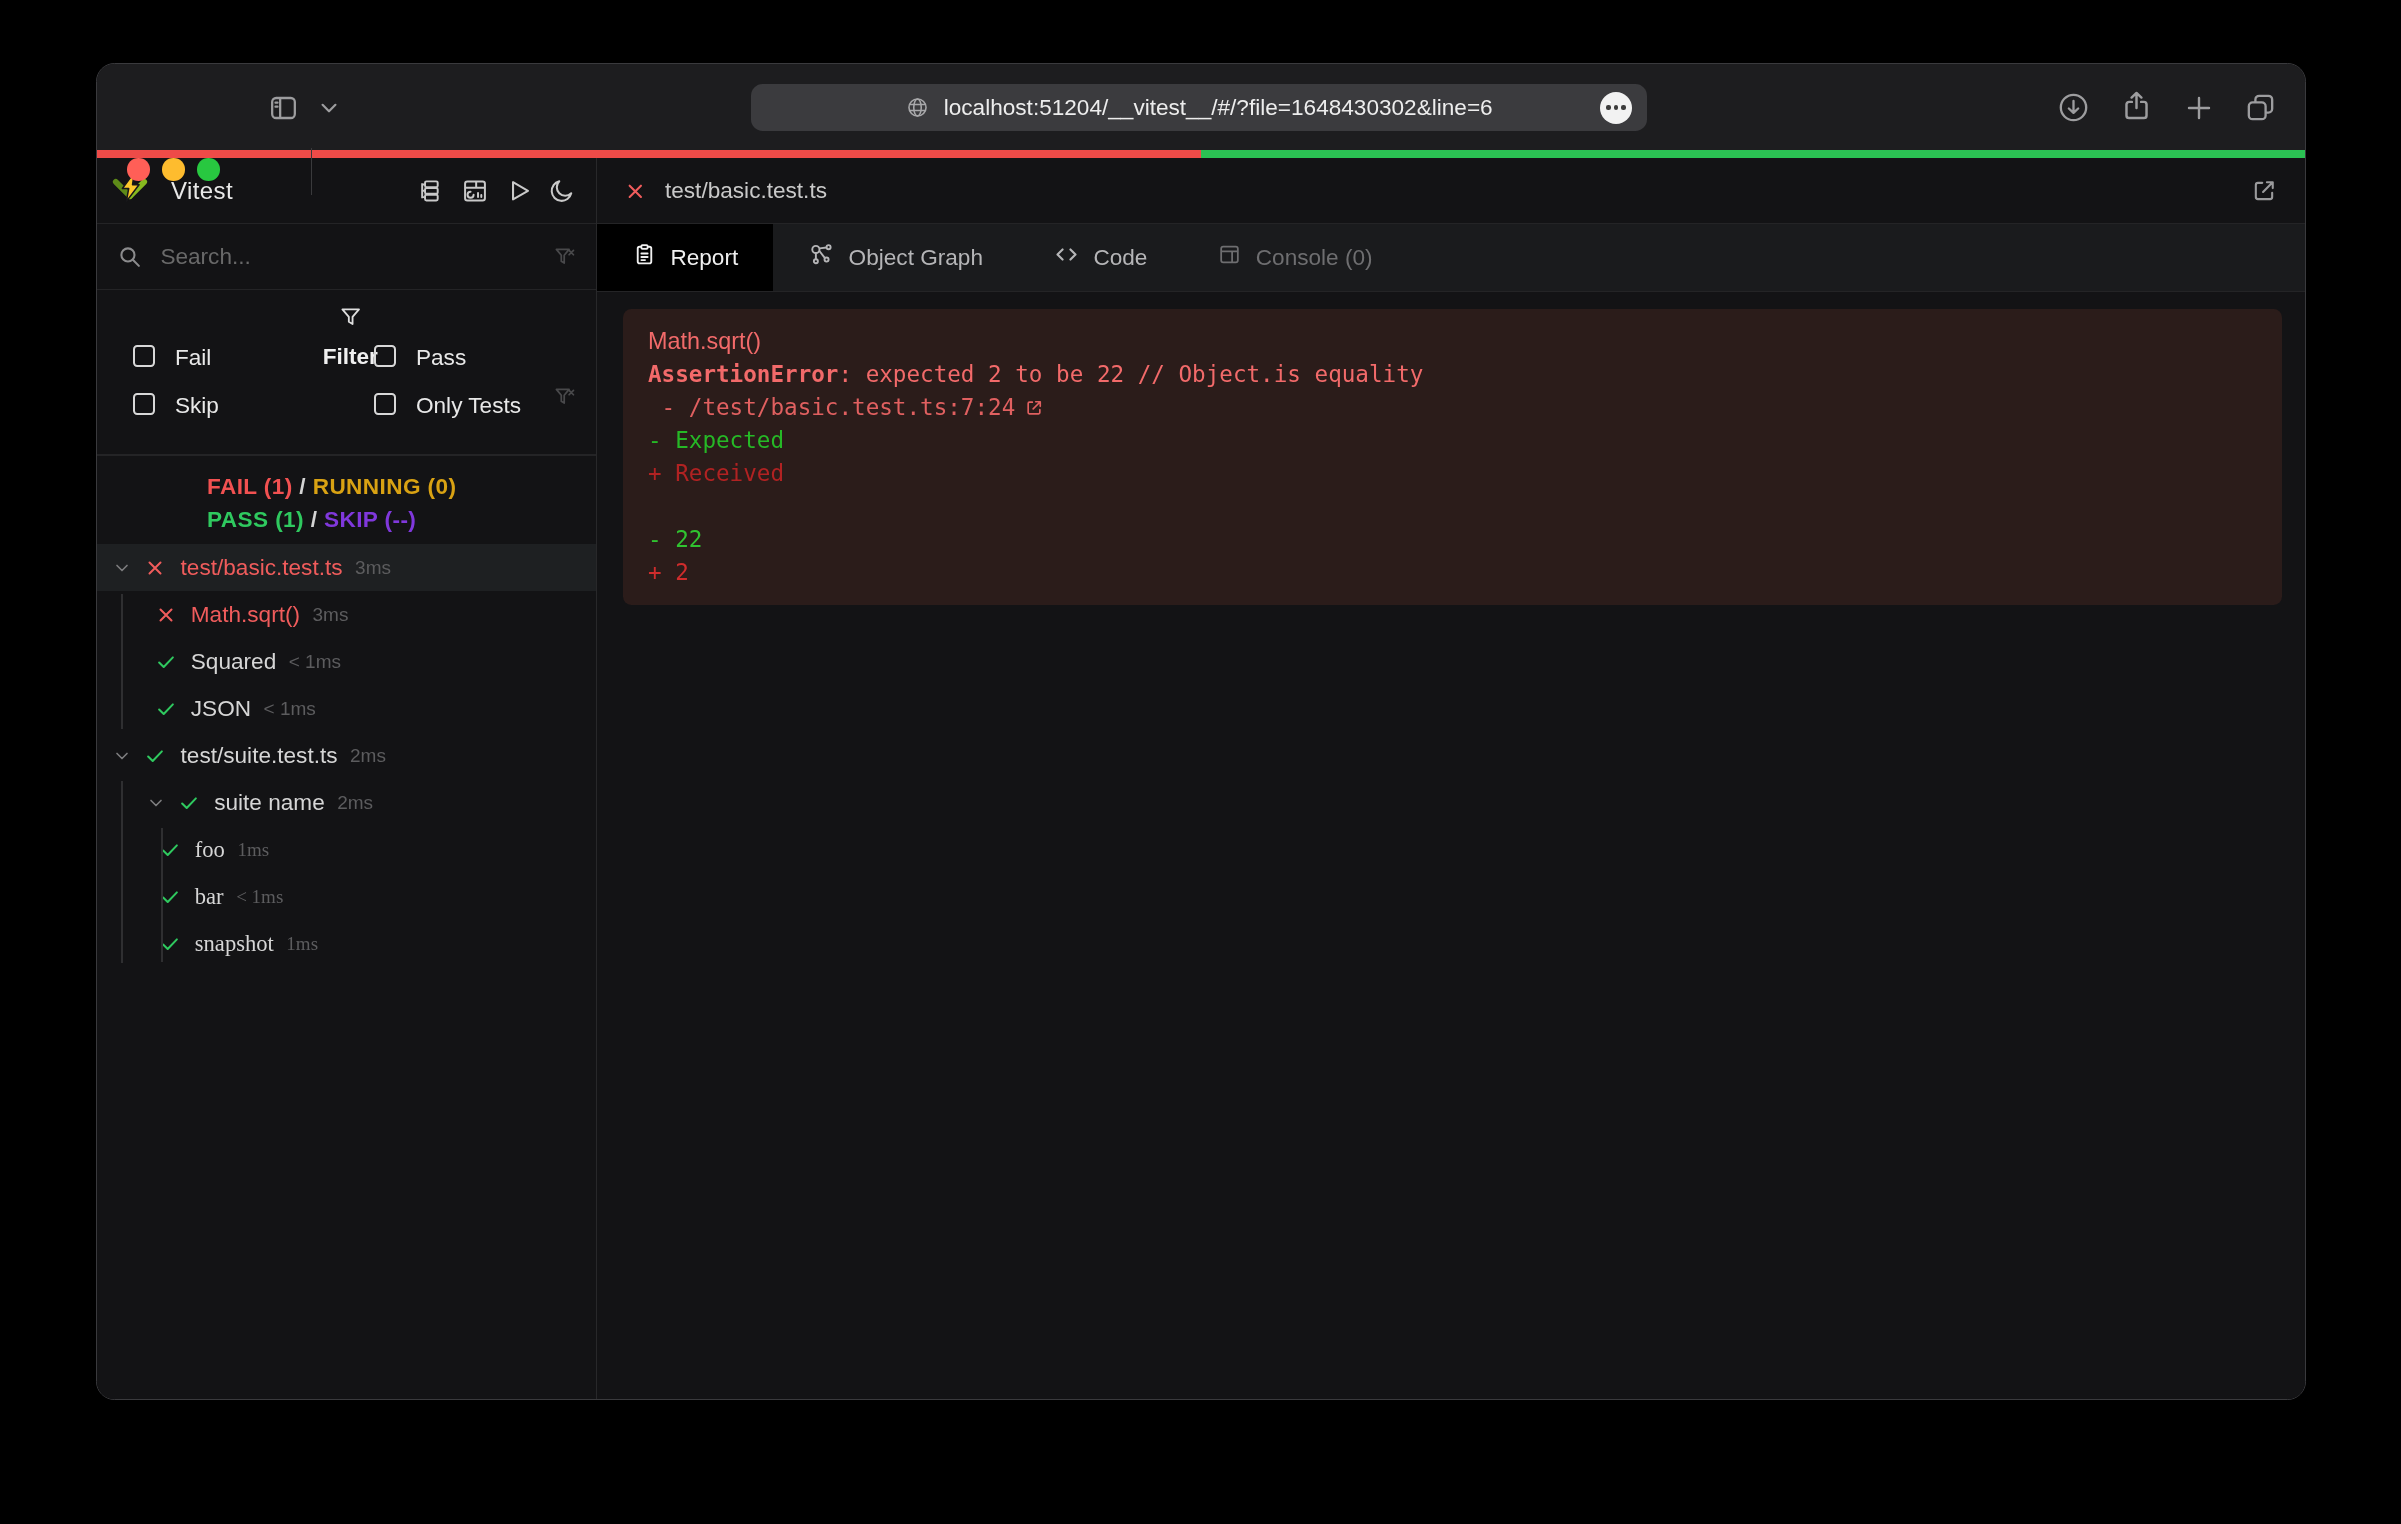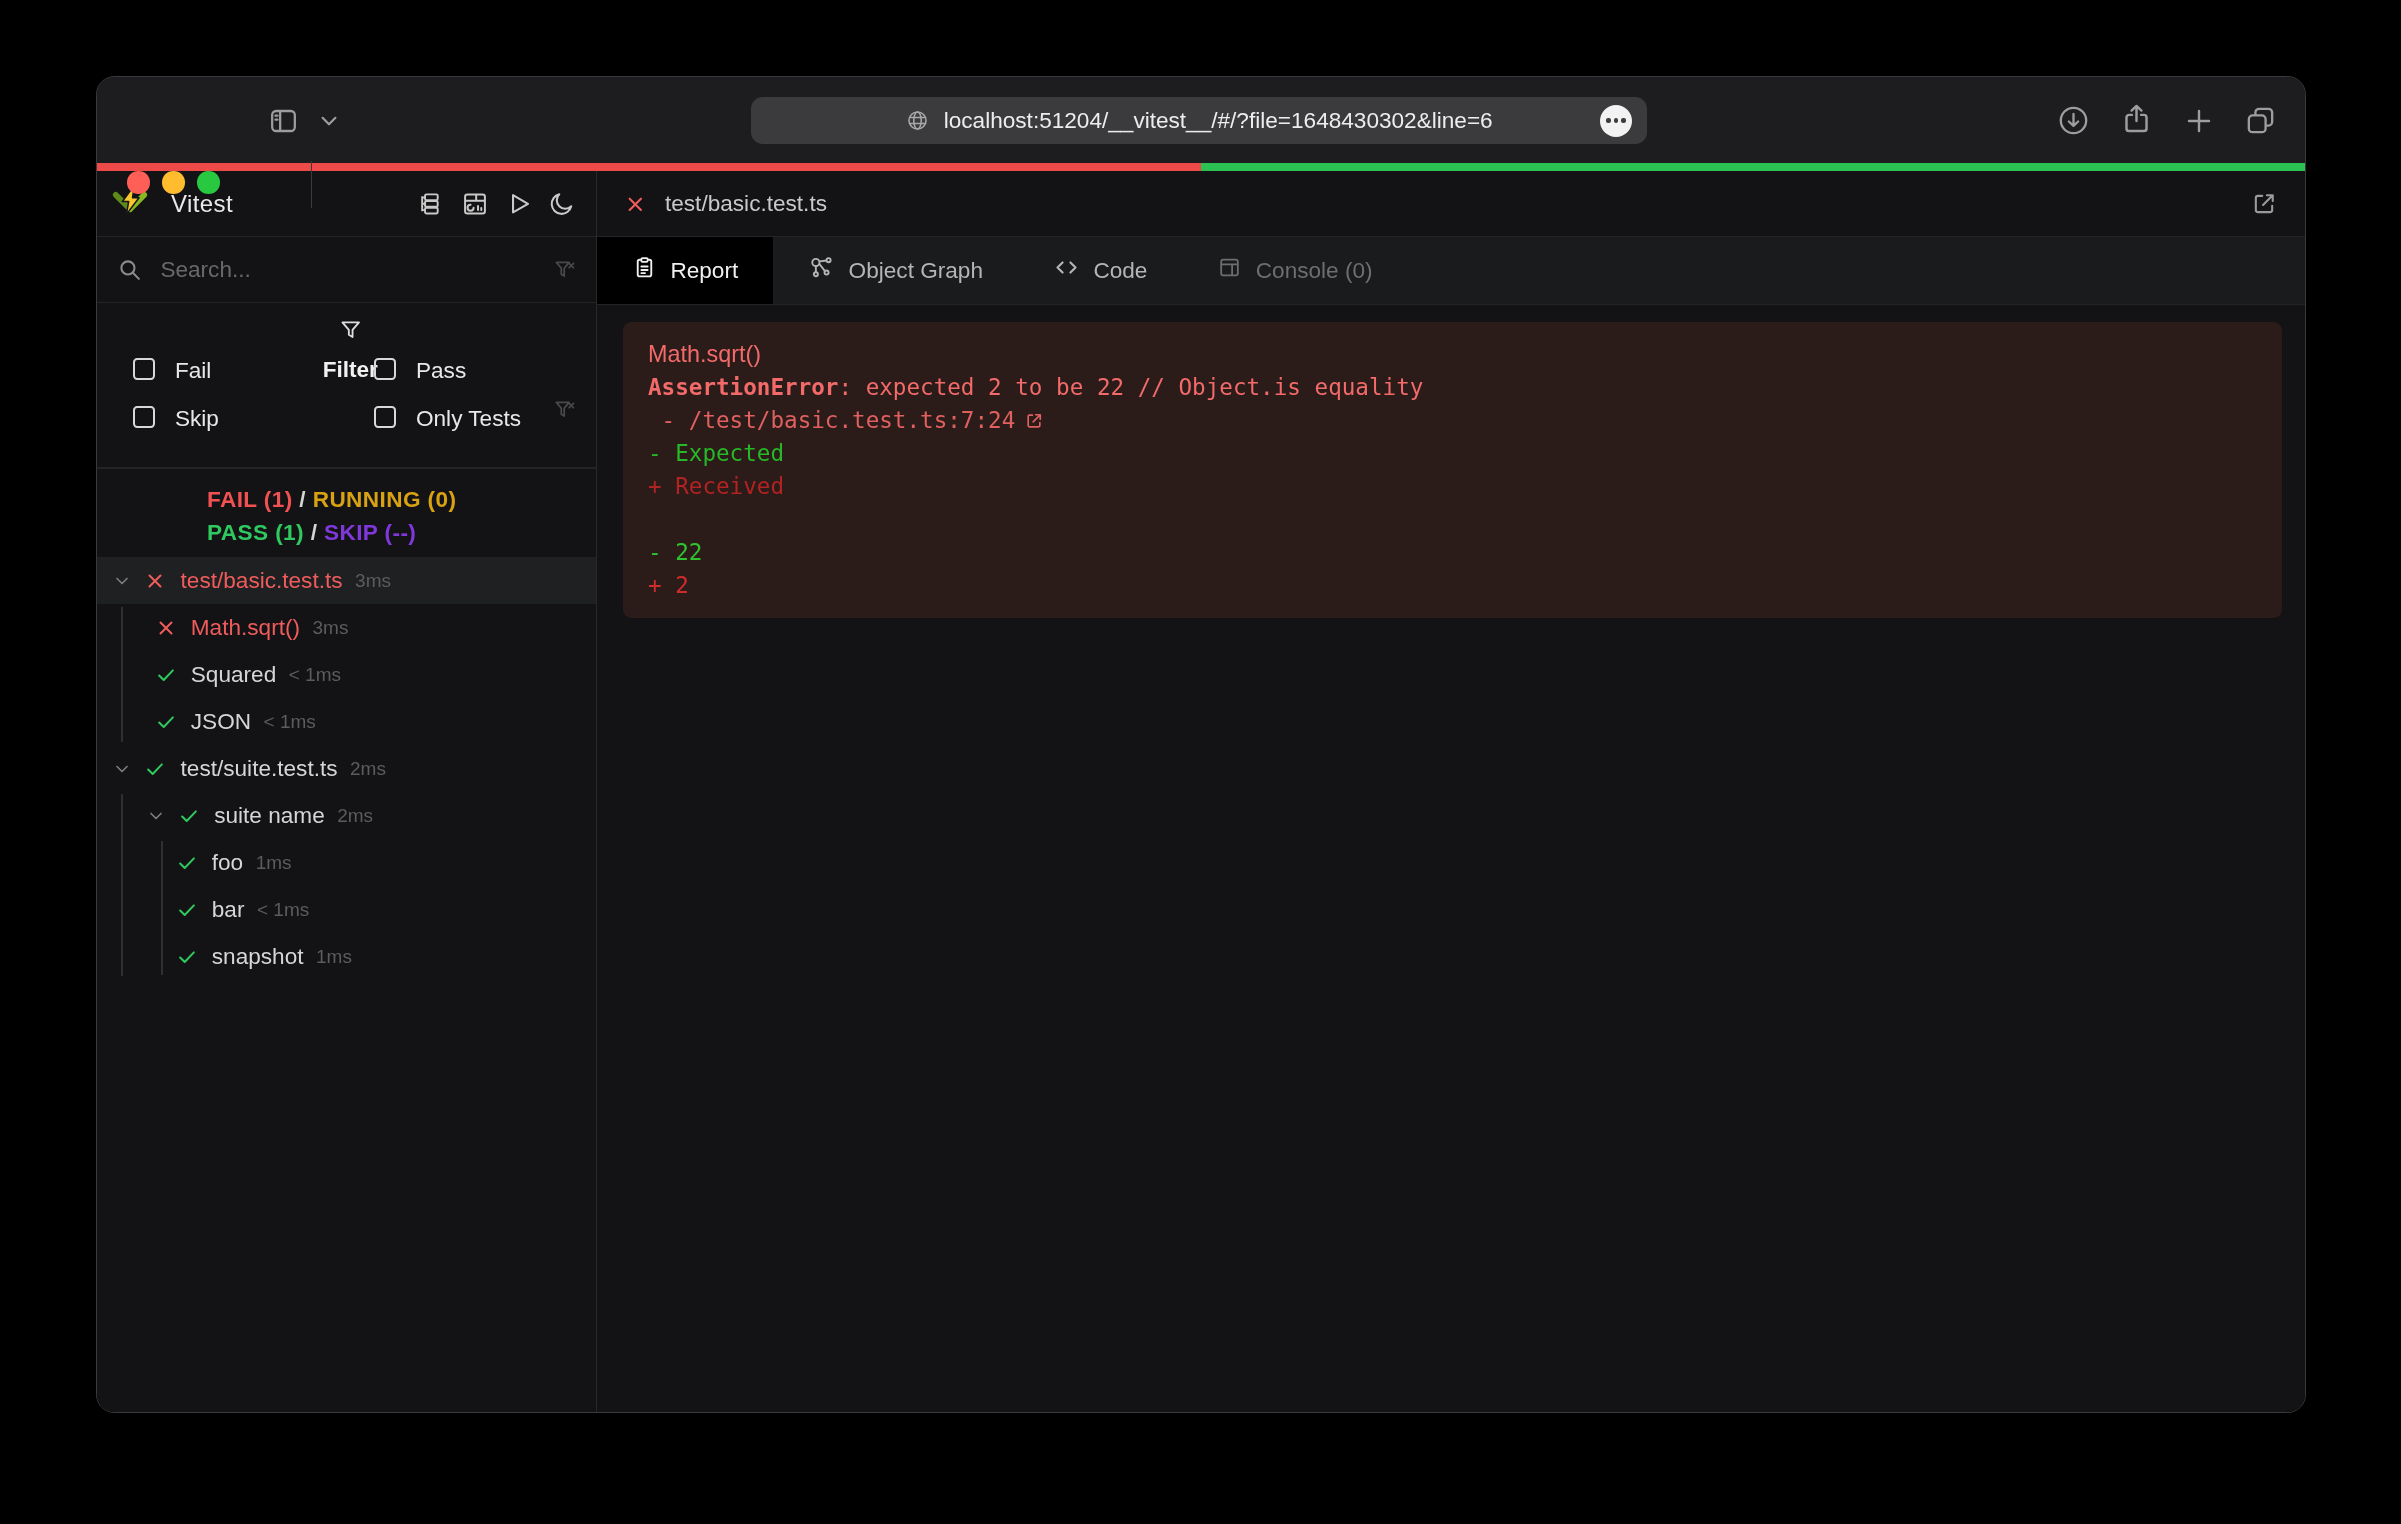--- a/index.html
+++ b/index.html
@@ -1,21 +1,21 @@
 <!DOCTYPE html>
 <html style="--tl-red: #ff5f57; --tl-yellow: #febc2e; --tl-green: #28c840; --prog-fail: #ee4b48; --prog-pass: #2bc153; --c-fail: #f25151; --c-running: #d9a213; --c-pass: #2fc95f; --c-skip: #8038dc; --c-item-fail: #f05c5c; --c-item-pass: #2fc95f; --err-bg: #2b1c1a; --err-red: #f26a6a; --err-stack: #e06060; --err-green: #26b826; --err-darkred: #b12222; --diff-green: #30c330; --diff-red: #cf2c2c; --vitest-yellow: #fcc72b; --vitest-green: #86b91f; --vitest-olive: #5d8a18;font-size:13.4px"><head>
 <meta charset="utf-8">
 <style>
   * { margin:0; padding:0; box-sizing:border-box; }
   html,body { background:#000; }
   .stage { position:relative; width:2401px; height:1524px; background:#000;
            font-family:"Liberation Sans", sans-serif; overflow:hidden; }
 
   
-  .window { position:absolute; left:96px; top:76px; width:2210px; height:1337px;
+  .window { position:absolute; left:96px; top:63px; width:2210px; height:1337px;
             background:#141416; border:0.8px solid #3a3a3d; border-radius:18.4px;
             overflow:hidden; display:flex; flex-direction:column; }
 
   
   .titlebar { height:86px; background:#1d1d1f; flex:0 0 auto; position:relative; }
   .tl { position:absolute; top:94px; width:22.6px; height:22.6px; border-radius:50%; }
   .tl.red { left:30px; background:var(--tl-red,#ff5f57); }
   .tl.yellow { left:65px; background:var(--tl-yellow,#febc2e); }
   .tl.green { left:100px; background:var(--tl-green,#28c840); }
   .tb-icon { position:absolute; color:#9d9d9f; }
@@ -75,21 +75,21 @@
   .trow { height:47px; display:flex; align-items:center; padding-left:13.4px; cursor:pointer; }
   .trow.selected { background:#1e2022; }
   .trow .chev { width:23.4px; display:flex; justify-content:center; color:#7d7d7f; flex:0 0 auto; }
   .trow .stat { width:23.4px; margin-left:10px; display:flex; justify-content:center; flex:0 0 auto; }
   .trow .stat.fail { color:var(--c-item-fail,#f05c5c); }
   .trow .stat.pass { color:var(--c-item-pass,#2fc95f); }
   .trow .tlabel { margin-left:13.4px; font-size:22.6px; color:#d6d6d6; white-space:nowrap; }
   .trow.fail .tlabel { color:var(--c-item-fail,#f05c5c); }
   .trow .dur { margin-left:12.5px; font-size:19px; color:#5c5c5e; }
   .trow.lvl1 { padding-left:47px; }
-  .trow.lvl2 { padding-left:68px; }
+  .trow.lvl2 { padding-left:51px;font-family:Liberation Serif, serif; }
   .guide { position:absolute; width:1.7px; background:#2f2f31; }
 
   
   .main { flex:1; display:flex; flex-direction:column; min-width:0; }
   .m-header { height:66px; display:flex; align-items:center; padding:0 27px; gap:18.4px; flex:0 0 auto; }
   .m-header .close { color:var(--c-item-fail,#f05c5c); display:flex; cursor:pointer; }
   .m-file { font-size:22.6px; color:#c9c9c9; }
   .m-open { margin-left:auto; color:#9a9a9c; display:flex; cursor:pointer; }
 
   .tabbar { height:68px; background:#1a1b1d; display:flex; align-items:stretch;

